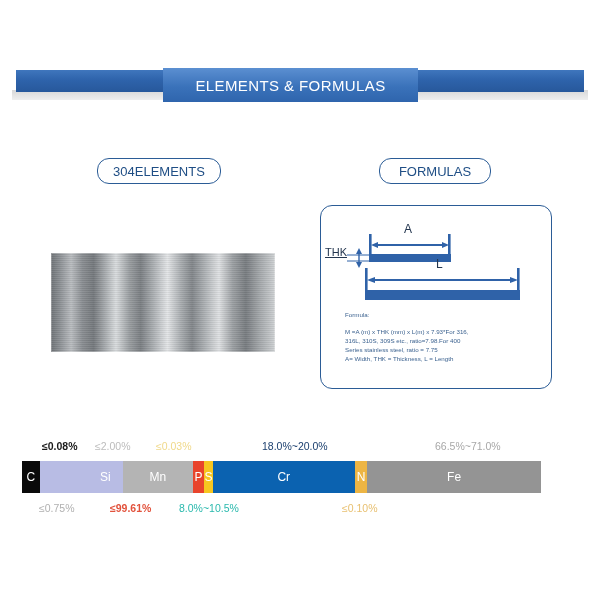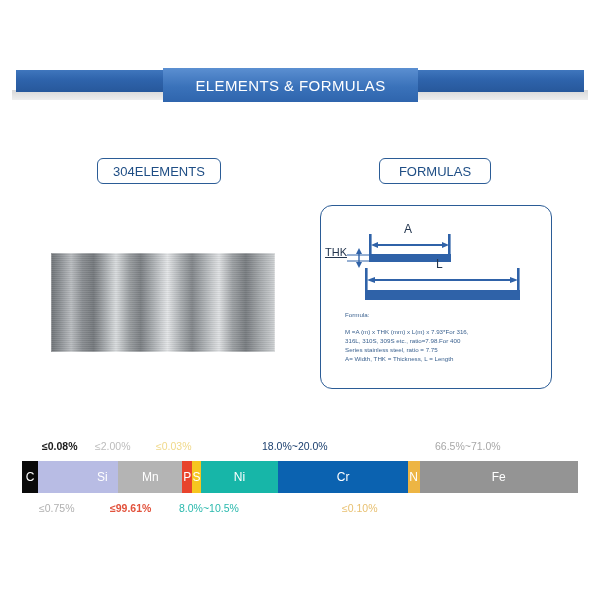--- a/index.html
+++ b/index.html
@@ -56,21 +56,21 @@
     font-size: 15px;
     letter-spacing: 0.4px;
     white-space: nowrap;
   }
 
   
   .pill {
     position: absolute;
     height: 24px;
     border: 1.4px solid #2b5c96;
-    border-radius: 6px;
+    border-radius: 12px;
     display: flex;
     align-items: center;
     justify-content: center;
     color: #1f4e85;
     font-size: 13px;
     background: #ffffff;
     white-space: nowrap;
   }
   #pill-elements { left: 97px; top: 158px; width: 122px; }
   #pill-formulas { left: 379px; top: 158px; width: 110px; }
@@ -232,23 +232,20 @@
       </div>
       <div class="seg" style="width: 12.6%; background: rgb(180, 180, 180); color: rgb(255, 255, 255);">
         <span>Mn</span>
       </div>
       <div class="seg" style="width: 2%; background: rgb(232, 68, 44); color: rgb(255, 255, 255);">
         <span>P</span>
       </div>
       <div class="seg" style="width: 1.6%; background: rgb(246, 198, 32); color: rgb(255, 255, 255);">
         <span>S</span>
       </div>
-      <div class="seg" style="width: 15.3%; background: rgb(23, 182, 168); color: rgb(255, 255, 255);">
-        <span>Ni</span>
-      </div>
       <div class="seg" style="width: 25.5%; background: rgb(11, 98, 176); color: rgb(255, 255, 255);">
         <span>Cr</span>
       </div>
       <div class="seg" style="width: 2.3%; background: rgb(237, 181, 68); color: rgb(255, 255, 255);">
         <span>N</span>
       </div>
       <div class="seg" style="width: 31.2%; background: rgb(148, 148, 148); color: rgb(255, 255, 255);">
         <span>Fe</span>
       </div>
     </div>

